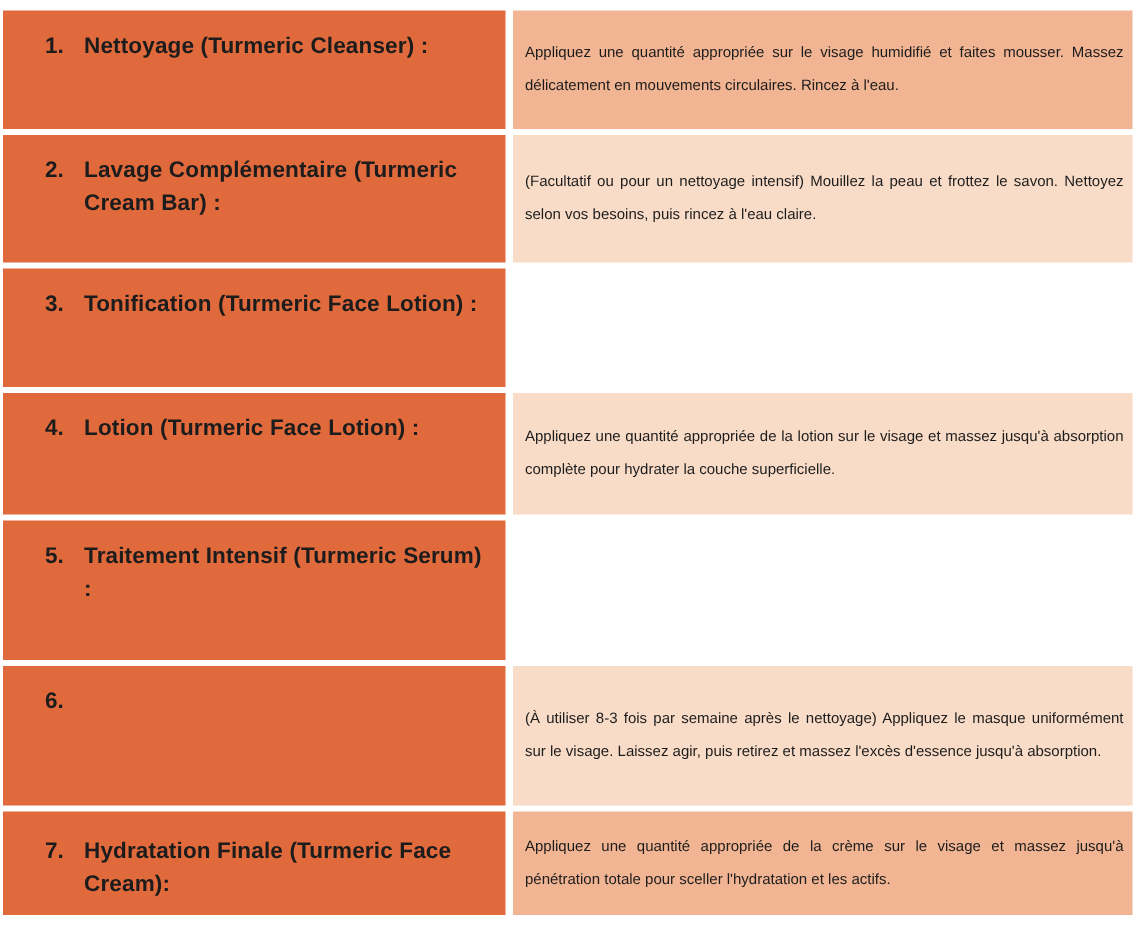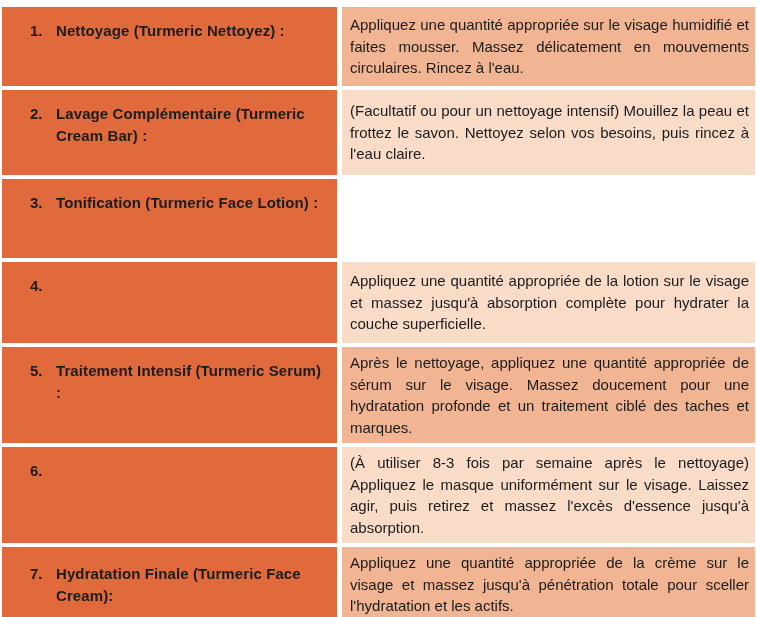--- a/index.html
+++ b/index.html
@@ -30,37 +30,37 @@
   }
   .cell.right{
     flex:1;
     display:flex;align-items:center;
     padding:5px 6px 5px 8px;
   }
   .cell.right.odd{background:var(--salmon,#f2b593);}
   .cell.right.even{background:var(--peach,#f9dcc8);justify-content:center;}
   .desc{
     margin:0;
-    font-size:15px;line-height:21.5px;
+    font-size:10px;line-height:21.5px;
     text-align:justify;
   }
   .r1{min-height:79px;} .r2{min-height:85px;} .r3{min-height:79px;}
   .r4{min-height:81px;} .r5{min-height:93px;} .r6{min-height:93px;}
   .r7{min-height:69px;}
   .r7 .cell.left{padding-top:16px;}
 </style>
 </head>
 <body>
 
 <div class="table">
 
   <div class="row r1">
     <div class="cell left">
       <span class="num">1.</span>
-      <span class="title">Nettoyage (Turmeric Nettoyez) :</span>
+      <span class="title">Nettoyage (Turmeric Cleanser) :</span>
     </div>
     <div class="cell right odd">
       <p class="desc">Appliquez une quantité appropriée sur le visage humidifié et faites mousser. Massez délicatement en mouvements circulaires. Rincez à l'eau.</p>
     </div>
   </div>
 
   <div class="row r2">
     <div class="cell left">
       <span class="num">2.</span>
       <span class="title">Lavage Complémentaire (Turmeric Cream Bar) :</span>
@@ -73,33 +73,31 @@
   <div class="row r3">
     <div class="cell left">
       <span class="num">3.</span>
       <span class="title">Tonification (Turmeric Face Lotion) :</span>
     </div>
   </div>
 
   <div class="row r4">
     <div class="cell left">
       <span class="num">4.</span>
+      <span class="title">Lotion (Turmeric Face Lotion) :</span>
     </div>
     <div class="cell right even">
       <p class="desc">Appliquez une quantité appropriée de la lotion sur le visage et massez jusqu'à absorption complète pour hydrater la couche superficielle.</p>
     </div>
   </div>
 
   <div class="row r5">
     <div class="cell left">
       <span class="num">5.</span>
       <span class="title">Traitement Intensif (Turmeric Serum) :</span>
-    </div>
-    <div class="cell right odd">
-      <p class="desc">Après le nettoyage, appliquez une quantité appropriée de sérum sur le visage. Massez doucement pour une hydratation profonde et un traitement ciblé des taches et marques.</p>
     </div>
   </div>
 
   <div class="row r6">
     <div class="cell left">
       <span class="num">6.</span>
     </div>
     <div class="cell right even">
       <p class="desc">(À utiliser 8-3 fois par semaine après le nettoyage) Appliquez le masque uniformément sur le visage. Laissez agir, puis retirez et massez l'excès d'essence jusqu'à absorption.</p>
     </div>

